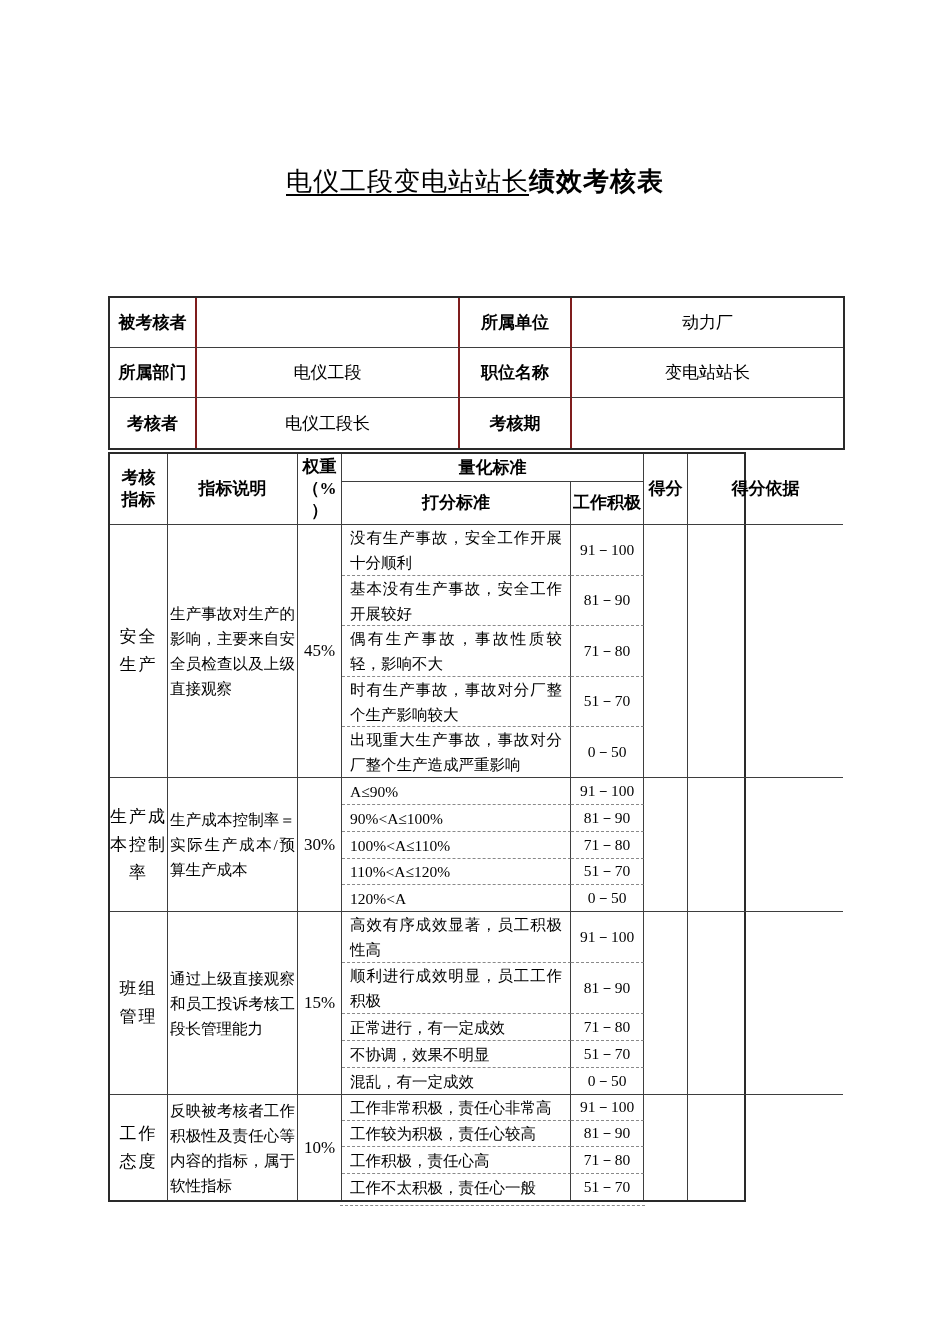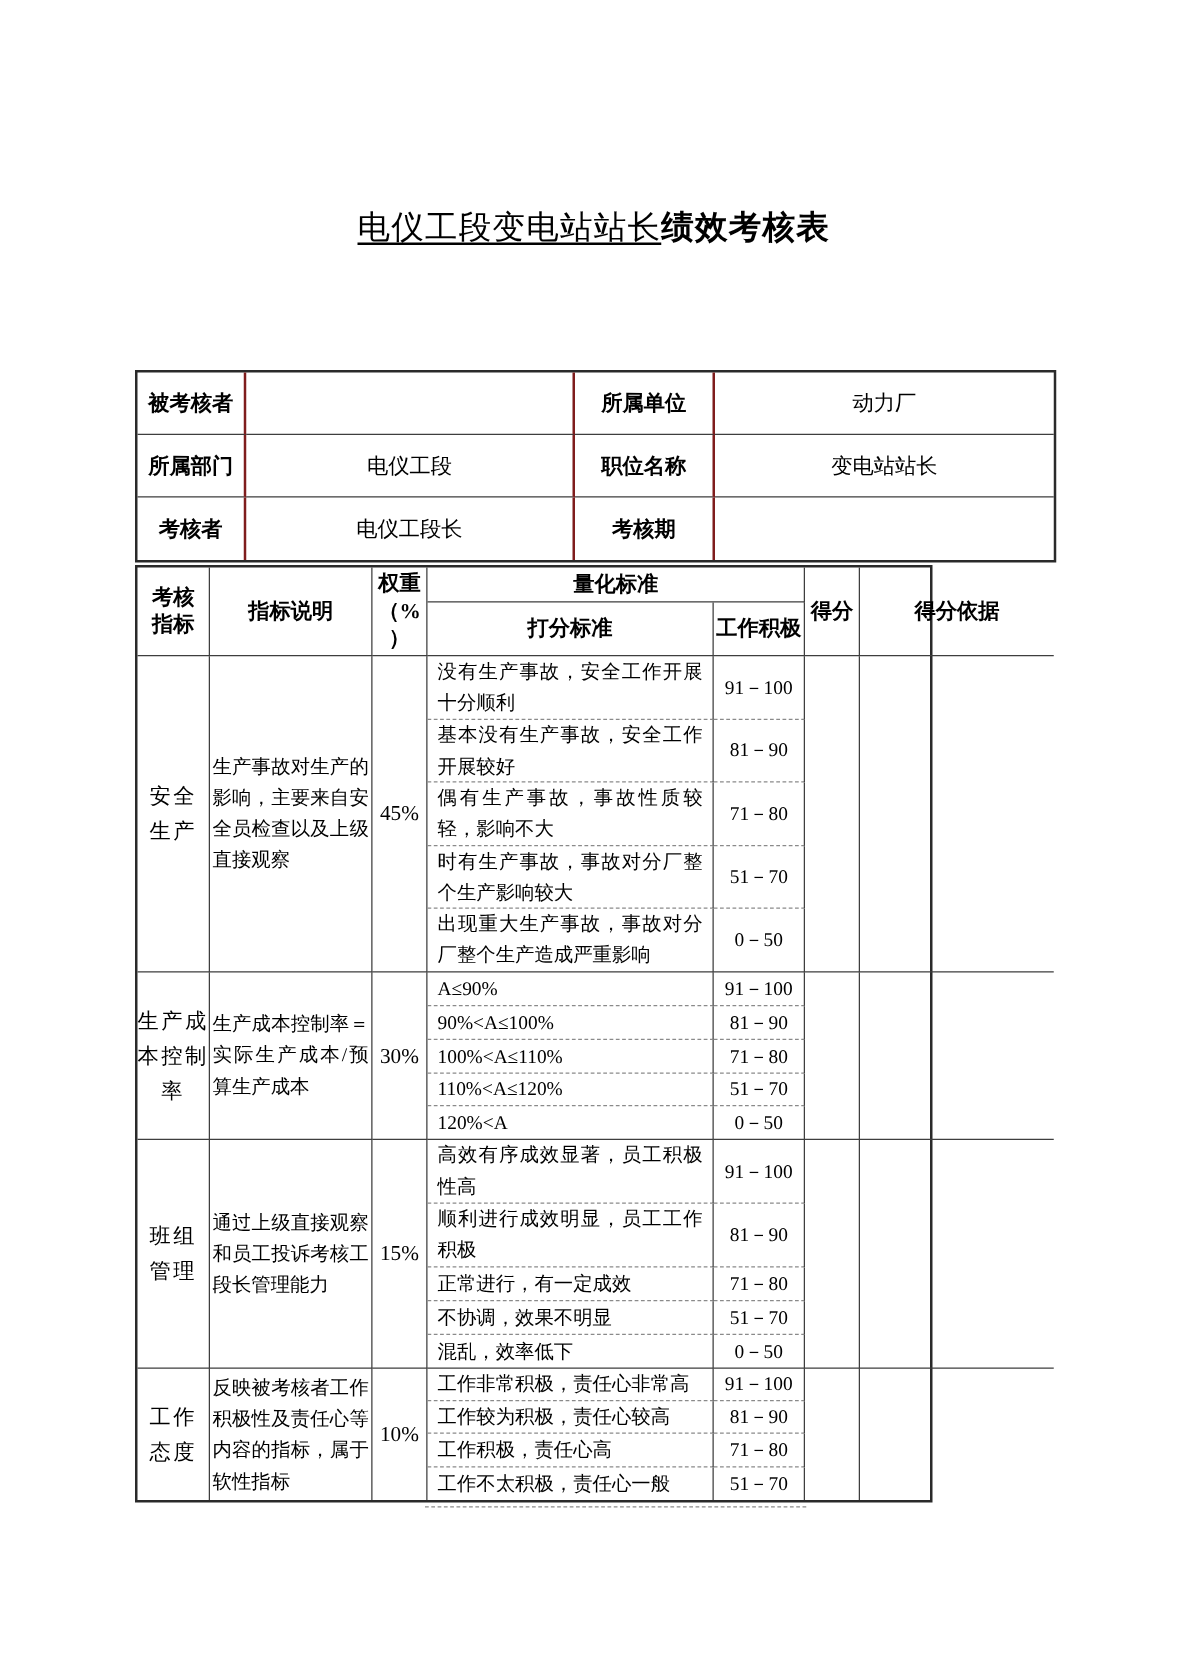--- a/index.html
+++ b/index.html
@@ -188,21 +188,21 @@
     <div class="mc rng db" style="grid-column:5;grid-row:14;">81－90</div>
     <div class="mc std db" style="grid-column:4;grid-row:15;">
         <span class="jt">正常进行，有一定成效</span>
       </div>
     <div class="mc rng db" style="grid-column:5;grid-row:15;">71－80</div>
     <div class="mc std db" style="grid-column:4;grid-row:16;">
         <span class="jt">不协调，效果不明显</span>
       </div>
     <div class="mc rng db" style="grid-column:5;grid-row:16;">51－70</div>
     <div class="mc std bb" style="grid-column:4;grid-row:17;">
-        <span class="jt">混乱，效率低下</span>
+        <span class="jt">混乱，有一定成效</span>
       </div>
     <div class="mc rng bb" style="grid-column:5;grid-row:17;">0－50</div>
     <div class="mc bb" style="grid-column:6;grid-row:13/span 5;"></div>
     <div class="mc bb lastcol" style="grid-column:7;grid-row:13/span 5;"></div>
 
     <div class="mc c-desc" style="grid-column:2;grid-row:18/span 4;">
         <span class="jt">反映被考核者工作积极性及责任心等内容的指标，属于软性指标</span>
       </div>
     <div class="mc c-ind" style="grid-column:1;grid-row:18/span 4;">工作
 态度</div>

